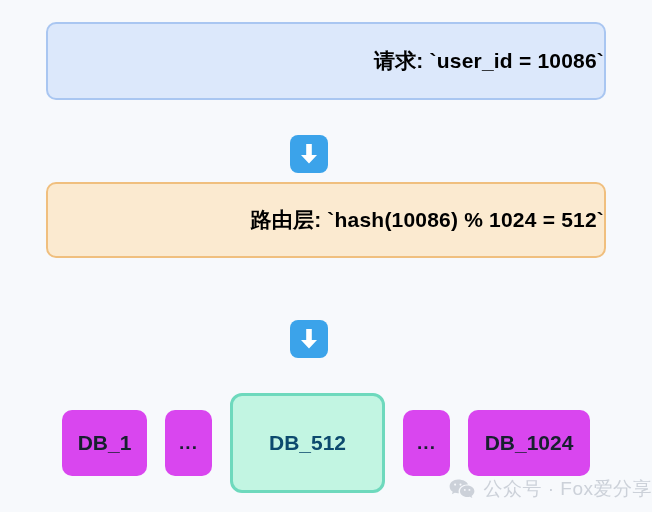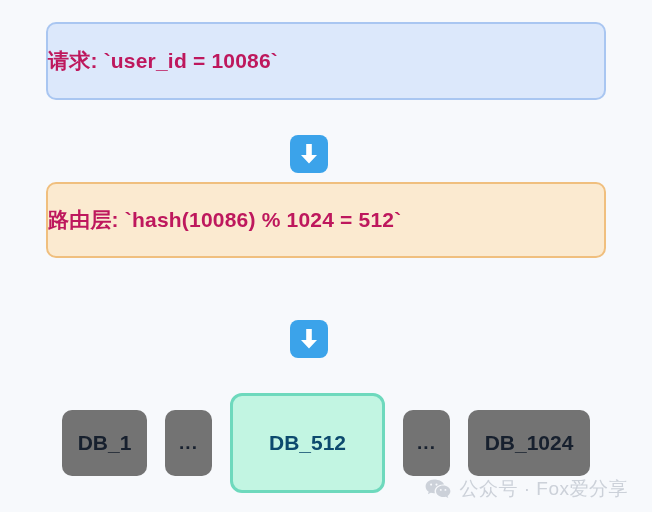--- a/index.html
+++ b/index.html
@@ -26,25 +26,25 @@
     align-items: center;
   }
 
   
   .stage {
     box-sizing: border-box;
     width: 560px;
     border-radius: 10px;
     display: flex;
     align-items: center;
-    justify-content: flex-start;
+    justify-content: flex-end;
     font-size: 21px;
     font-weight: bold;
     letter-spacing: 0.2px;
-    color: #be185d;
+    color: #000000;
     text-align: center;
   }
   .stage-request {
     margin-top: 22px;
     height: 78px;
     background: #dce8fb;
     border: 2px solid #a9c6f1;
   }
   .stage-router {
     margin-top: 82px;
@@ -74,21 +74,21 @@
     top: 390px;
     width: 652px;
     height: 105px;
     display: flex;
     align-items: center;
     justify-content: center;
     gap: 18px;
   }
   .shard {
     box-sizing: border-box;
-    background: #737373;
+    background: #d946ef;
     border-radius: 10px;
     display: flex;
     align-items: center;
     justify-content: center;
     font-size: 21px;
     font-weight: bold;
     color: #17202e;
     height: 66px;
   }
   .shard-named { width: 85px; }
@@ -103,21 +103,21 @@
     height: 100px;
     background: #c2f5e2;
     border: 3px solid #6ed9bd;
     border-radius: 12px;
     color: #0c4a6e;
   }
 
   
   .watermark {
     position: absolute;
-    right: 24px;
+    right: 0;
     bottom: 10px;
     display: flex;
     align-items: center;
     gap: 8px;
     color: #ccd1d9;
     font-size: 19px;
     letter-spacing: 0.5px;
     user-select: none;
   }
   .watermark svg { display: block; }

